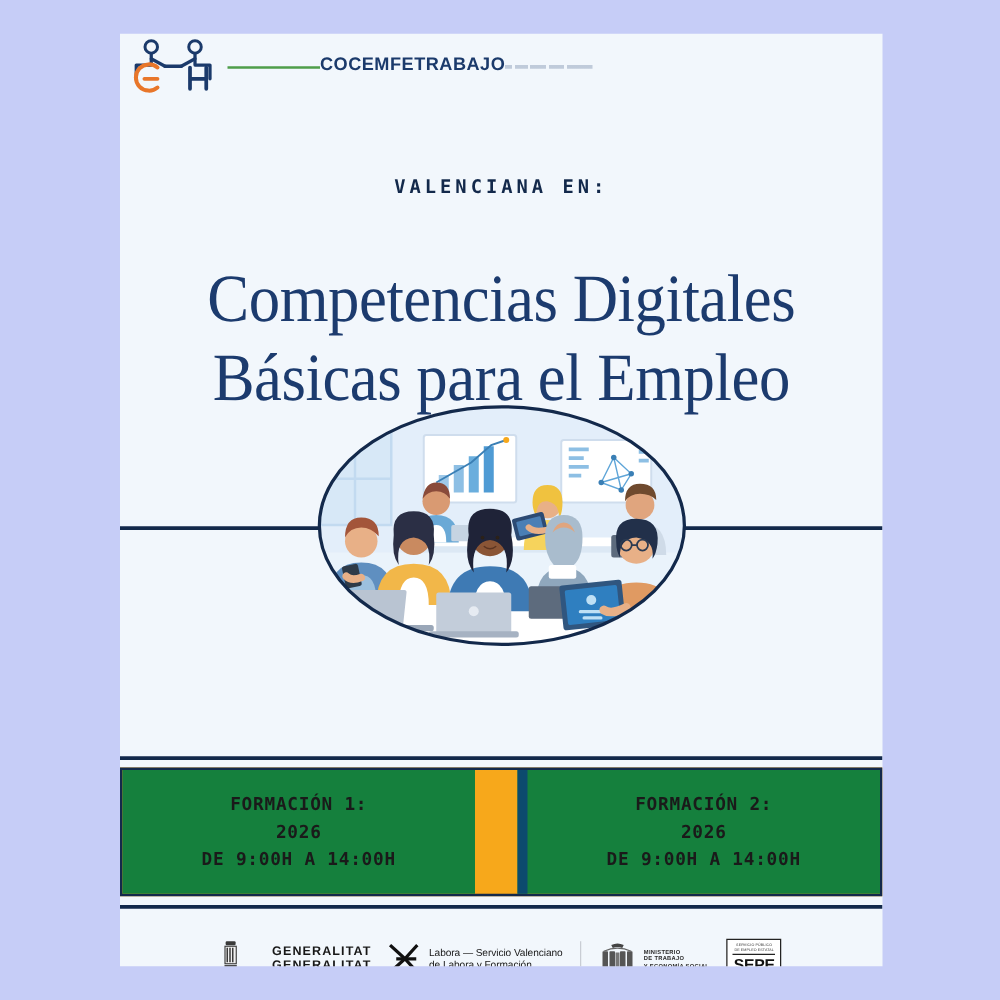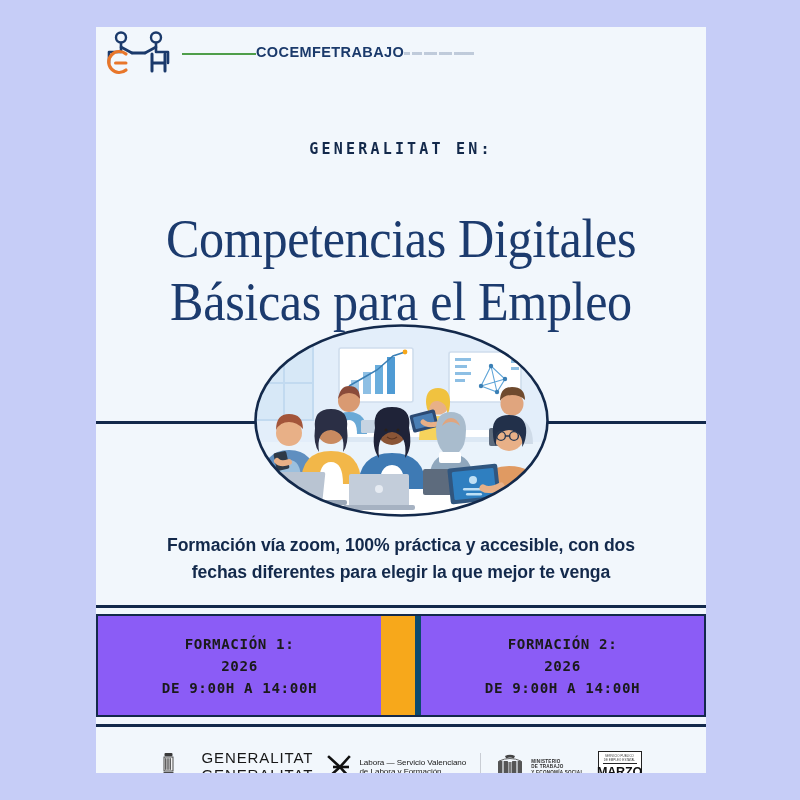--- a/index.html
+++ b/index.html
@@ -152,29 +152,29 @@
     top: 587px;
     width: 610px;
     height: 103px;
     display: flex;
     border: 2px solid #13294b;
     box-sizing: border-box;
     background: #f7a81b;
   }
   .session-box {
     flex: 1 1 0;
-    background: #8b5cf6;
+    background: #15803d;
     display: flex;
     flex-direction: column;
     align-items: center;
     justify-content: center;
     box-sizing: border-box;
     padding: 2px 2px;
   }
-  .session-box + .session-box { border-left: 6px solid #0c4a6e; margin-left: 34px; }
+  .session-box + .session-box { border-left: 8px solid #0c4a6e; margin-left: 34px; }
   .session-line {
     font-family: "DejaVu Sans Mono", monospace;
     font-weight: bold;
     font-size: 14.2px;
     letter-spacing: 0.6px;
     color: #1a1a1a;
     line-height: 1.55;
     text-align: center;
     white-space: nowrap;
   }
@@ -195,23 +195,23 @@
     display: flex;
     align-items: center;
     gap: 6px;
   }
   .footer-text {
     color: #171717;
     line-height: 1.12;
   }
   .gv-text {
     font-family: "Liberation Sans", sans-serif;
-    font-size: 15px;
+    font-size: 10px;
     letter-spacing: 0.9px;
-    font-weight: normal;
+    font-weight: bold;
     margin-left: 20px;
   }
   .labora-text {
     font-family: "Liberation Sans", sans-serif;
     font-size: 8.1px;
     font-weight: normal;
     letter-spacing: -0.05px;
   }
   .min-text {
     font-family: "Liberation Sans", sans-serif;
@@ -283,21 +283,21 @@
         <path d="M19.5 33 L30 33" fill="none" stroke="#e8762a" stroke-width="3" stroke-linecap="round"></path>
 
         <path d="M56 24 L56 41 M69 24 L69 41 M56 33 L69 33" fill="none" stroke="#1b3a6b" stroke-width="3" stroke-linecap="round"></path>
       </svg>
       <div class="logo-rule"></div>
       <div class="logo-word">COCEMFE</div>
       <div class="logo-word">TRABAJO</div>
       <div class="logo-tagline"></div>
     </div>
 
-    <div id="eyebrow">GENERALITAT EN:</div>
+    <div id="eyebrow">VALENCIANA EN:</div>
 
     <h1 id="poster-title">
       <span class="tline">Competencias Digitales</span>
       <span class="tline">Básicas para el Empleo</span>
     </h1>
 
     <div class="hrule" id="rule-mid"></div>
 
     <svg id="illustration" viewBox="0 0 297 193">
       <defs>
@@ -426,24 +426,20 @@
           <circle cx="220" cy="156" r="4" fill="#bfe0f5"></circle>
           <rect x="210" y="164" width="22" height="2.6" rx="1.3" fill="#bfe0f5"></rect>
           <rect x="213" y="169" width="16" height="2.6" rx="1.3" fill="#bfe0f5"></rect>
           <path d="M248 162 q-12 6-18 2" stroke="#e8b087" stroke-width="7" fill="none" stroke-linecap="round"></path>
         </g>
       </g>
 
       <ellipse cx="148.5" cy="96.5" rx="146" ry="95" fill="none" stroke="#13294b" stroke-width="2.6"></ellipse>
     </svg>
 
-    <div id="poster-subtitle">
-      <div>Formación vía zoom, 100% práctica y accesible, con dos</div>
-      <div>fechas diferentes para elegir la que mejor te venga</div>
-    </div>
 
     <div class="hrule" id="rule-above-boxes"></div>
     <div class="hrule" id="rule-below-boxes"></div>
 
     <div id="sessions">
       <div class="session-box">
         <div class="session-line">FORMACIÓN 1:</div>
         <div class="session-line">2026</div>
         <div class="session-line">DE 9:00H A 14:00H</div>
       </div>
@@ -509,19 +505,19 @@
           <div>MINISTERIO</div>
           <div>DE TRABAJO</div>
           <div>Y ECONOMÍA SOCIAL</div>
         </div>
       </div>
 
       <div id="sepe-box">
         <div id="sepe-small">SERVICIO PÚBLICO</div>
         <div id="sepe-small">DE EMPLEO ESTATAL</div>
         <div id="sepe-rule"></div>
-        <div id="sepe-word">MARZO</div>
+        <div id="sepe-word">SEPE</div>
       </div>
 
     </div>
 
   </div>
 </div>
 
 </body></html>

